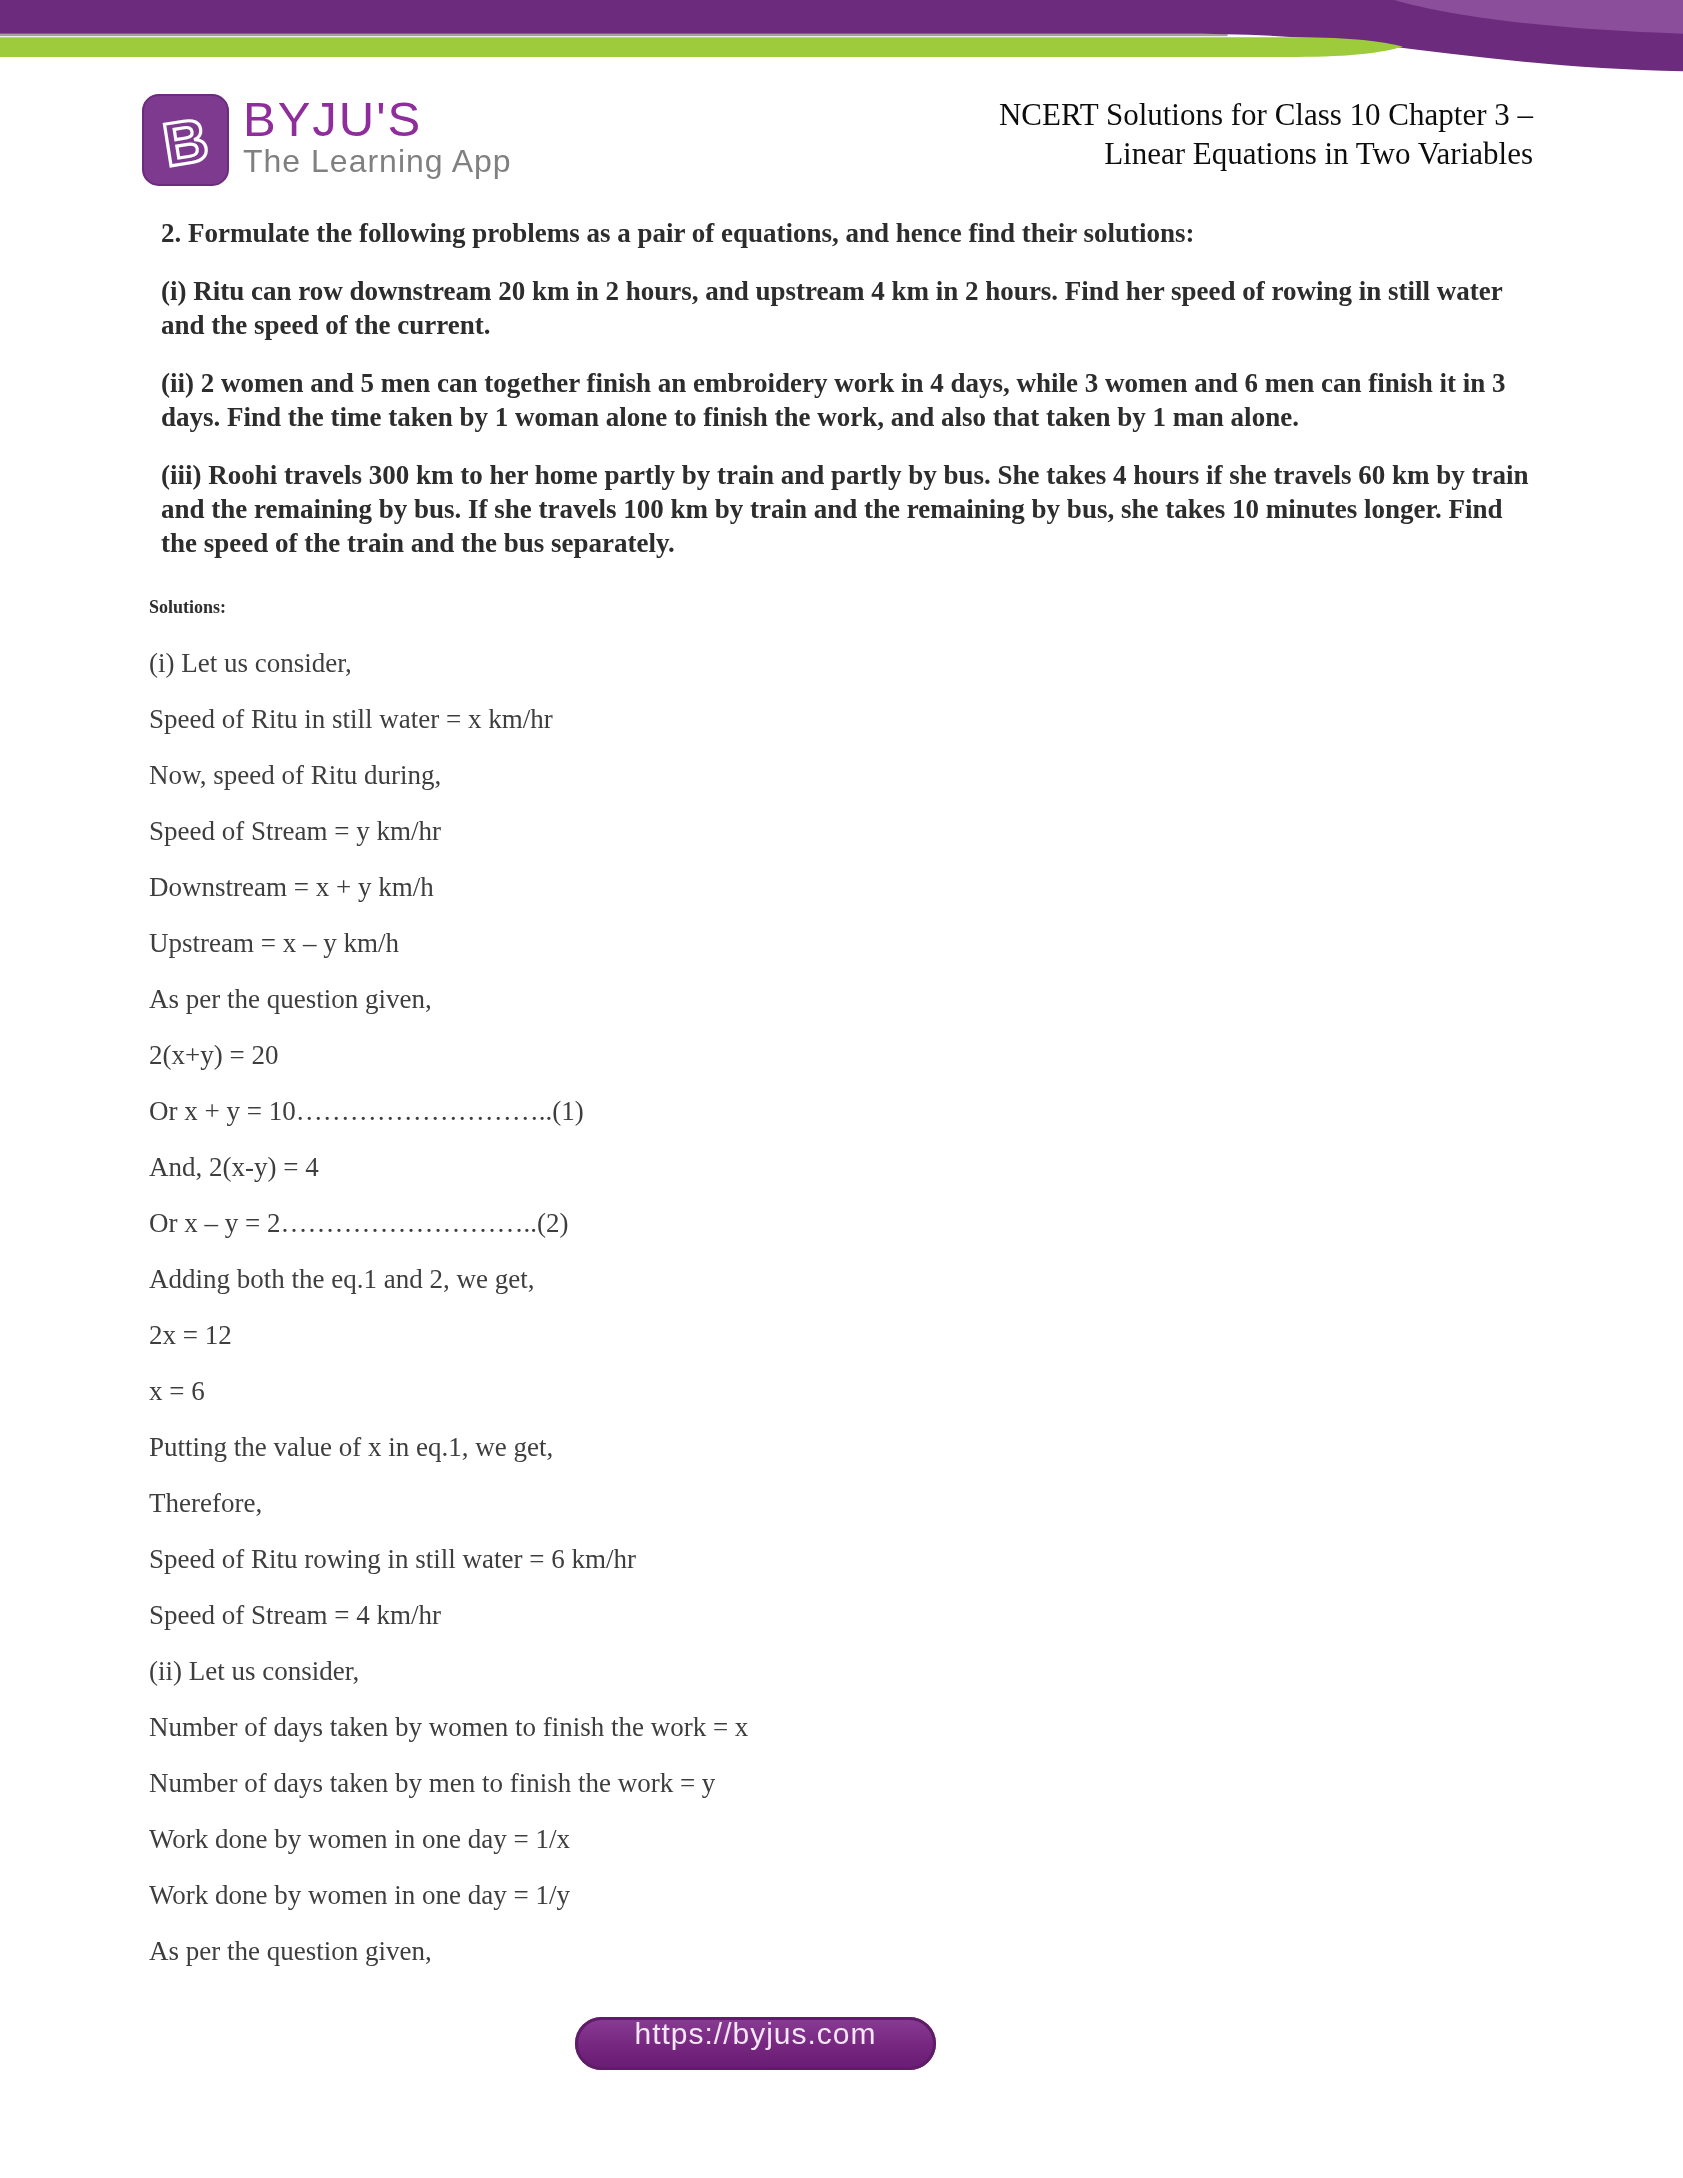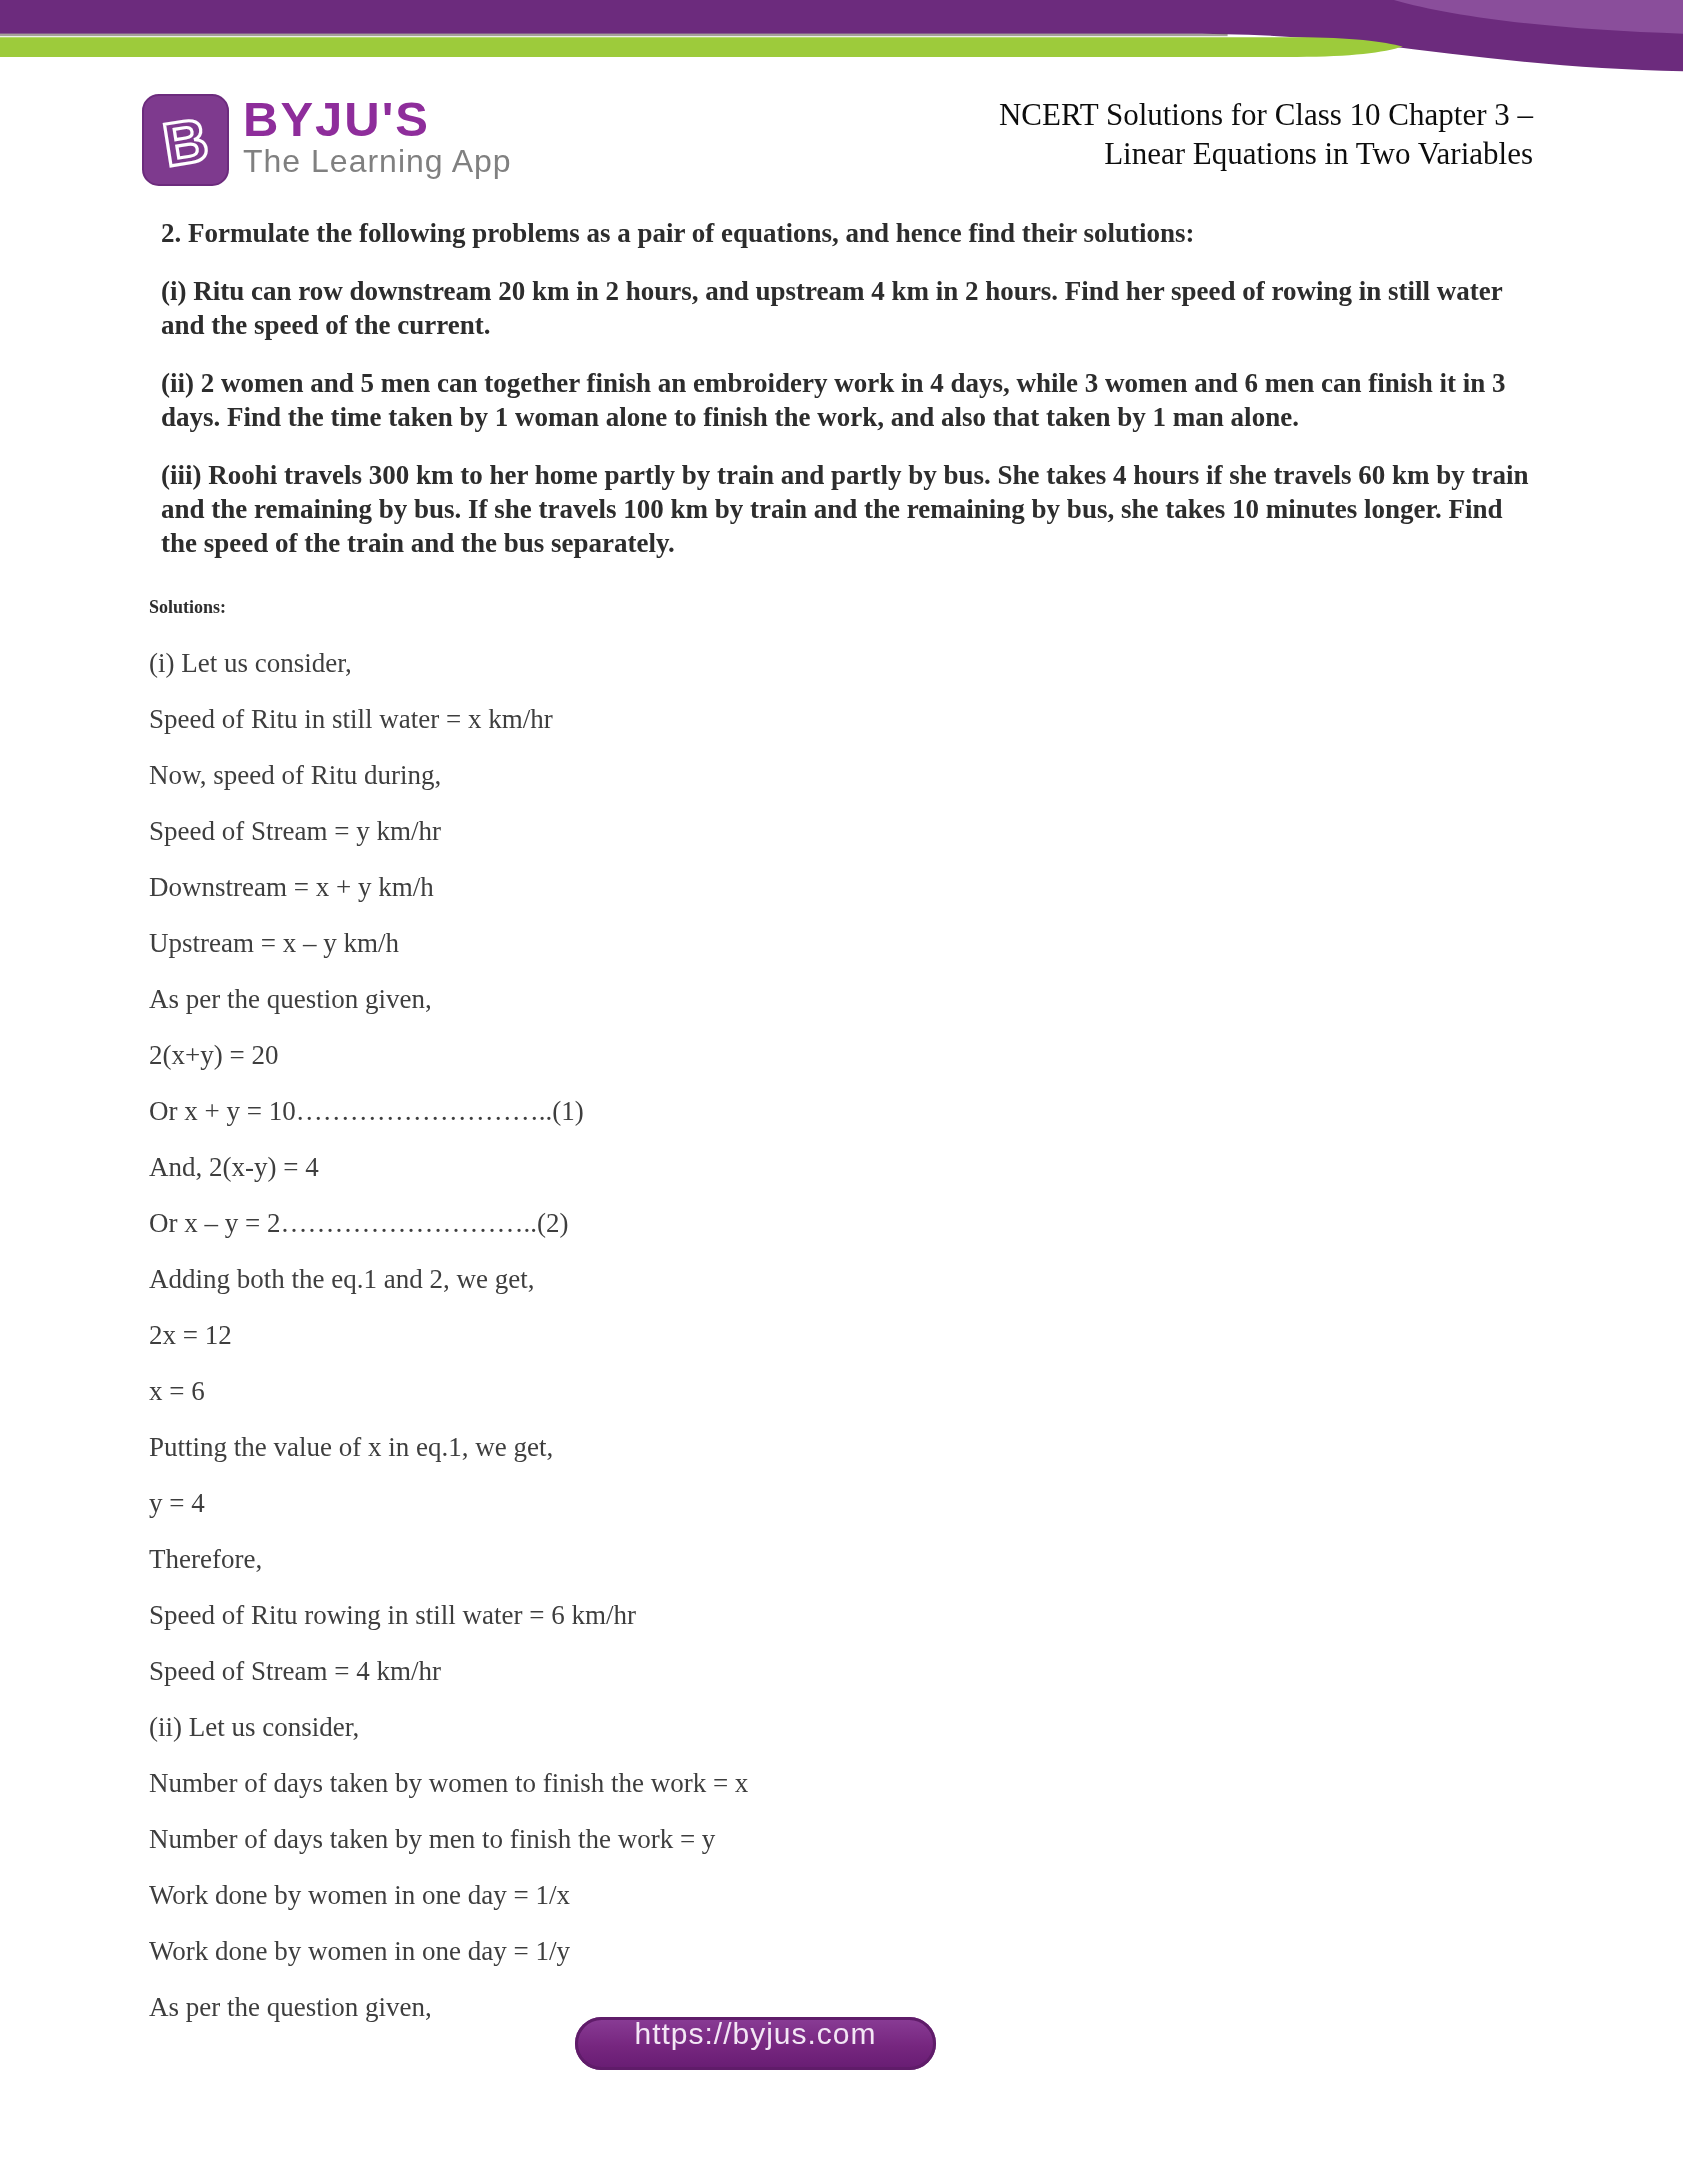--- a/index.html
+++ b/index.html
@@ -12,21 +12,21 @@
     font-family:"Liberation Serif", serif;
   }
   
   .banner{position:absolute;top:0;left:0;width:1683px;height:109px;}
   
   .logo{position:absolute;left:142px;top:94px;display:flex;align-items:flex-start;}
   .logo-badge{width:87px;height:92px;flex:0 0 auto;}
   .logo-text{margin-left:14px;display:flex;flex-direction:column;}
   .logo-brand{
     font-family:"Liberation Sans", sans-serif;
-    font-weight:bold;font-size:49px;line-height:50px;
+    font-weight:normal;font-size:49px;line-height:50px;
     color:#8E2D9B;letter-spacing:2px;
   }
   .logo-tagline{
     font-family:"Liberation Sans", sans-serif;
     font-size:32px;line-height:26px;color:#808080;margin-top:4px;letter-spacing:1px;
   }
   
   .doc-title{
     position:absolute;top:95px;right:150px;width:792px;
     text-align:right;color:#0d0d0d;
@@ -119,21 +119,20 @@
         <p class="sol-line">Upstream = x – y km/h</p>
         <p class="sol-line">As per the question given,</p>
         <p class="sol-line">2(x+y) = 20</p>
         <p class="sol-line">Or x + y = 10………………………..(1)</p>
         <p class="sol-line">And, 2(x-y) = 4</p>
         <p class="sol-line">Or x – y = 2………………………..(2)</p>
         <p class="sol-line">Adding both the eq.1 and 2, we get,</p>
         <p class="sol-line">2x = 12</p>
         <p class="sol-line">x = 6</p>
         <p class="sol-line">Putting the value of x in eq.1, we get,</p>
-        <p class="sol-line">y = 4</p>
         <p class="sol-line">Therefore,</p>
         <p class="sol-line">Speed of Ritu rowing in still water = 6 km/hr</p>
         <p class="sol-line">Speed of Stream = 4 km/hr</p>
         <p class="sol-line">(ii) Let us consider,</p>
         <p class="sol-line">Number of days taken by women to finish the work = x</p>
         <p class="sol-line">Number of days taken by men to finish the work = y</p>
         <p class="sol-line">Work done by women in one day = 1/x</p>
         <p class="sol-line">Work done by women in one day = 1/y</p>
         <p class="sol-line">As per the question given,</p>
       </div>

